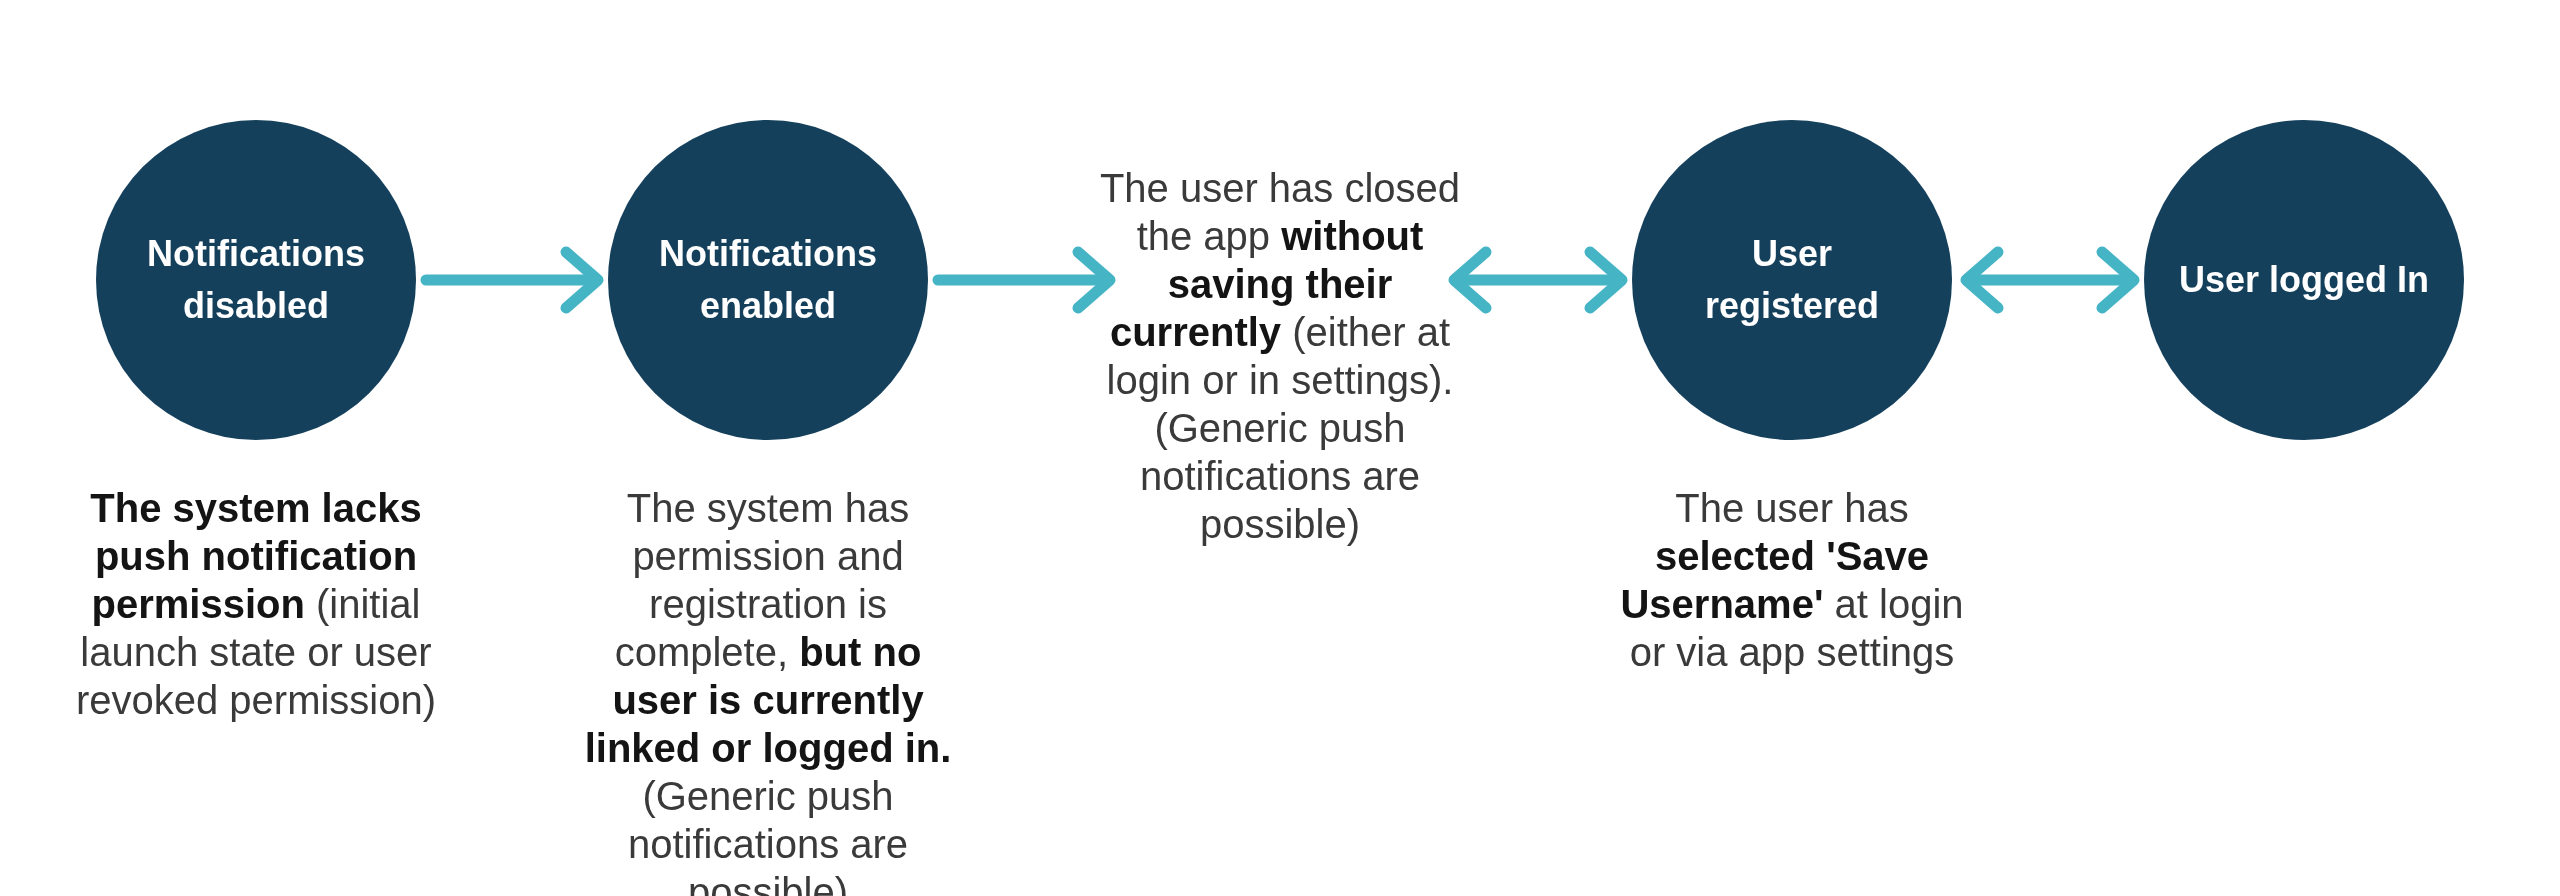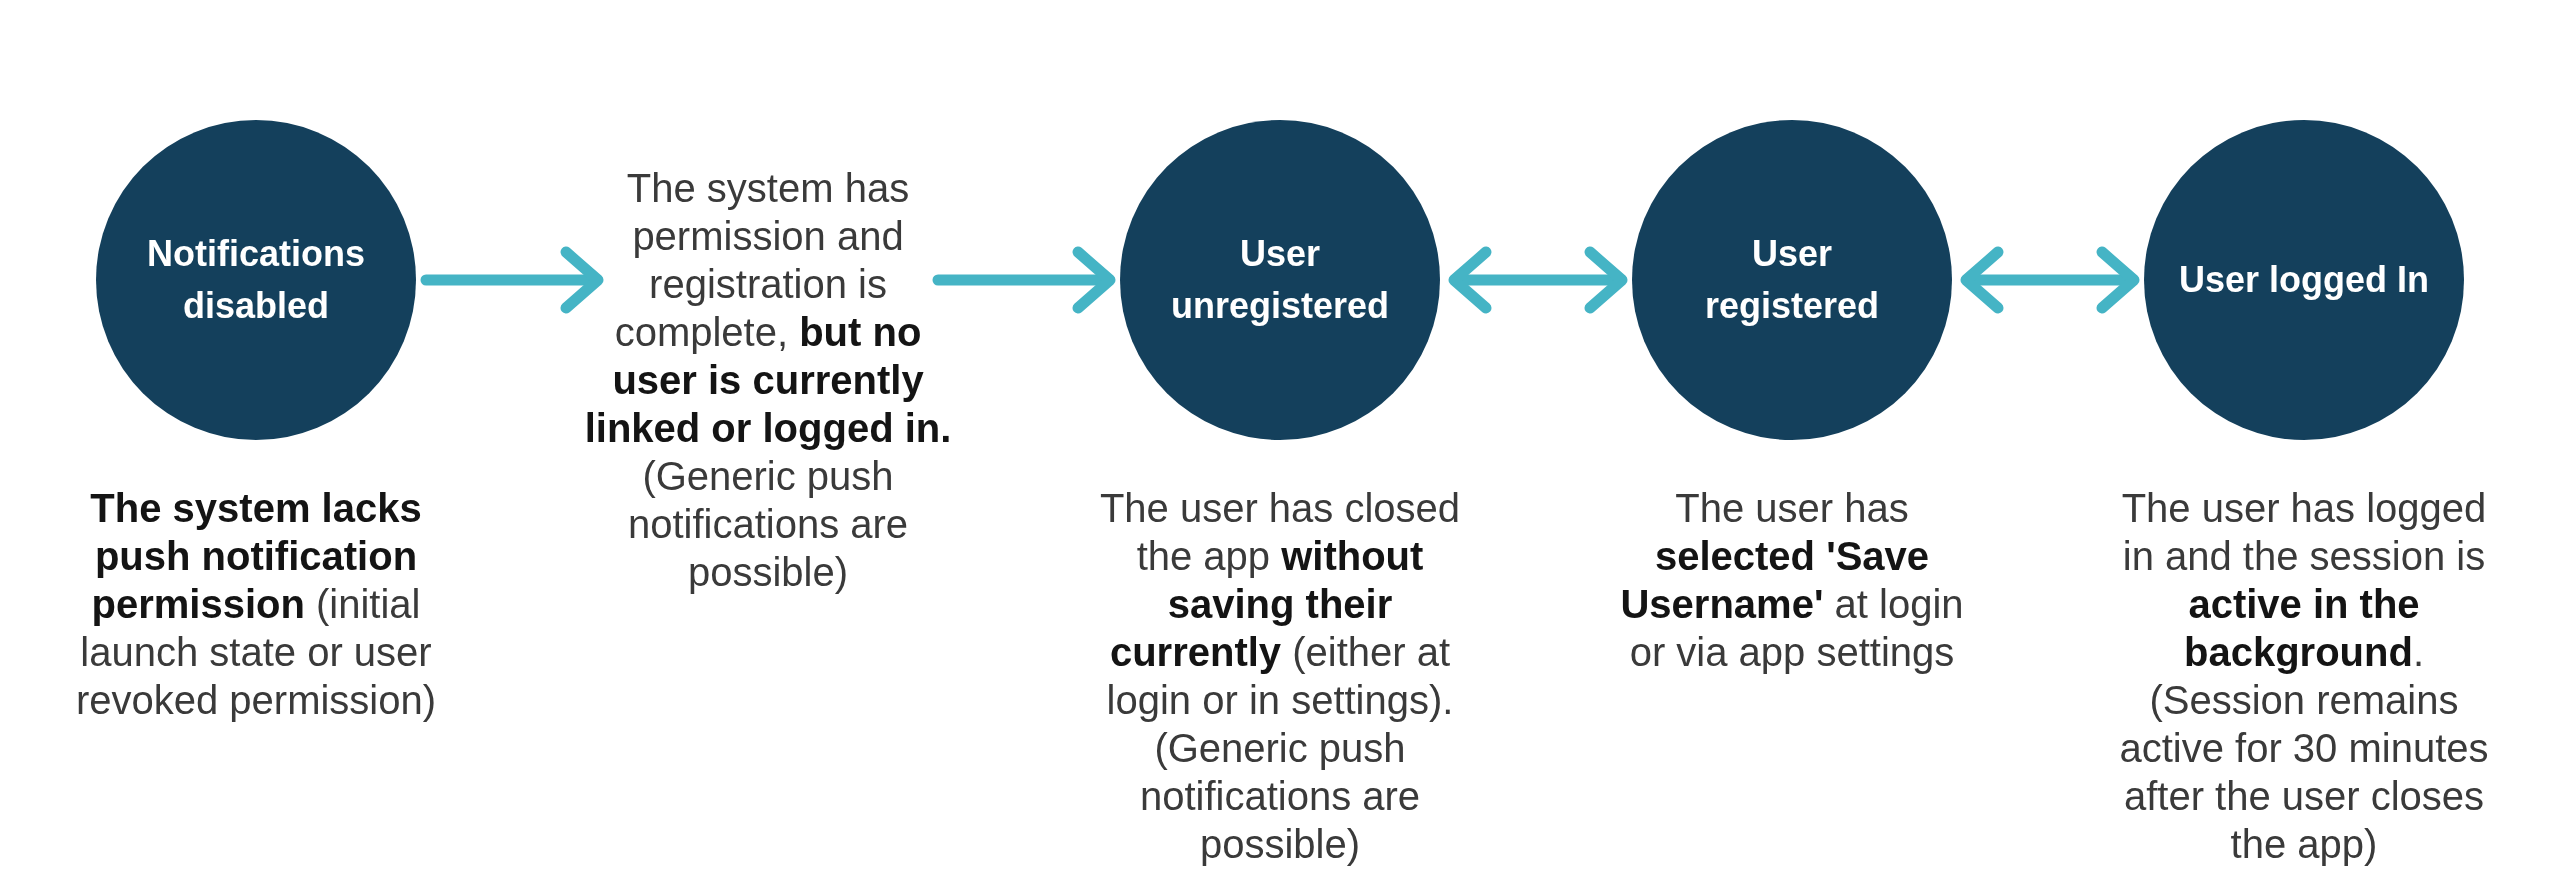--- a/index.html
+++ b/index.html
@@ -19,42 +19,41 @@
 <div class="diagram">
 
   <div class="stage-col">
     <div class="stage-circle">
       <span class="stage-circle-label">Notifications disabled</span>
     </div>
     <p class="stage-desc"><b>The system lacks push notification permission</b><span> (initial launch state or user revoked permission)</span></p>
   </div>
 
   <div class="stage-col">
+    <div class="stage-circle">
+      <span class="stage-circle-label">Notifications enabled</span>
+    </div>
     <p class="stage-desc"><span>The system has permission and registration is complete, </span><b>but no user is currently linked or logged in.</b><span> (Generic push notifications are possible)</span></p>
   </div>
 
   <div class="stage-col">
-    <div class="stage-circle">
-      <span class="stage-circle-label">User unregistered</span>
-    </div>
     <p class="stage-desc"><span>The user has closed the app </span><b>without saving their currently</b><span> (either at login or in settings). (Generic push notifications are possible)</span></p>
   </div>
 
   <div class="stage-col">
     <div class="stage-circle">
       <span class="stage-circle-label">User registered</span>
     </div>
     <p class="stage-desc"><span>The user has </span><b>selected 'Save Username'</b><span> at login or via app settings</span></p>
   </div>
 
   <div class="stage-col">
     <div class="stage-circle">
       <span class="stage-circle-label">User logged In</span>
     </div>
-    <p class="stage-desc"><span>The user has logged in and the session is </span><b>active in the background</b><span>. (Session remains active for 30 minutes after the user closes the app)</span></p>
   </div>
 
   <svg class="connector" style="left:420px" width="188" height="72" viewBox="0 0 188 72">
     <line class="stroke" x1="6" y1="36" x2="174" y2="36"></line>
     <polyline class="stroke" points="146,8 178,36 146,64"></polyline>
   </svg>
 
   <svg class="connector" style="left:932px" width="188" height="72" viewBox="0 0 188 72">
     <line class="stroke" x1="6" y1="36" x2="174" y2="36"></line>
     <polyline class="stroke" points="146,8 178,36 146,64"></polyline>

